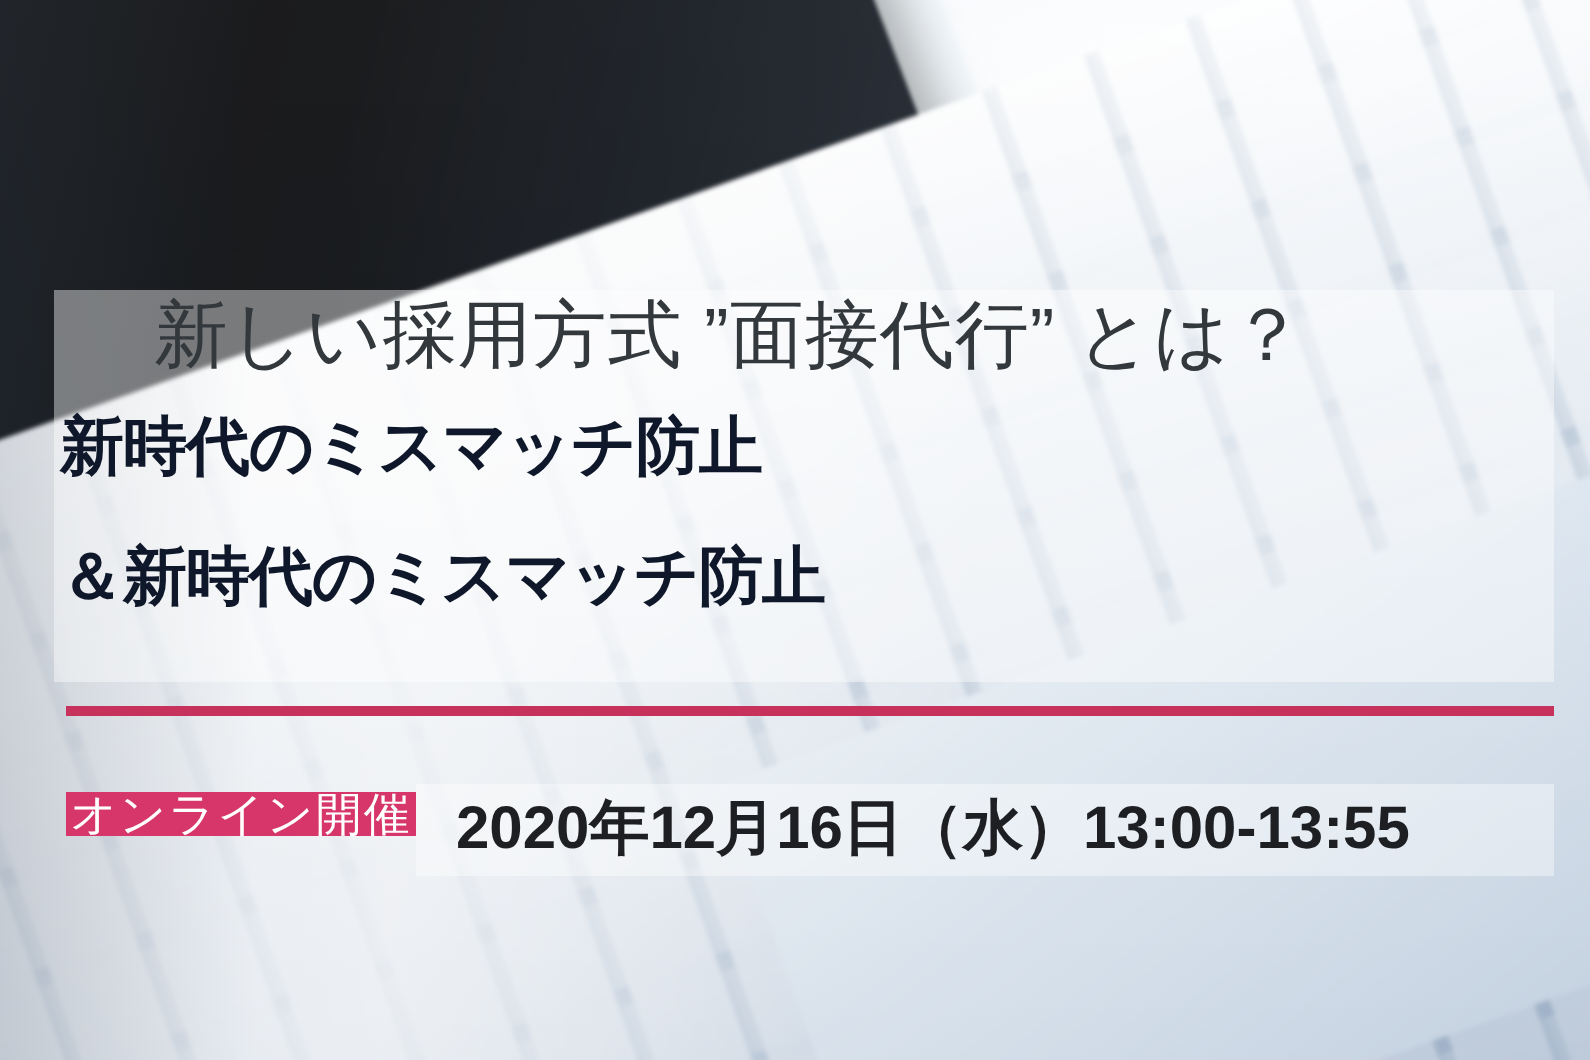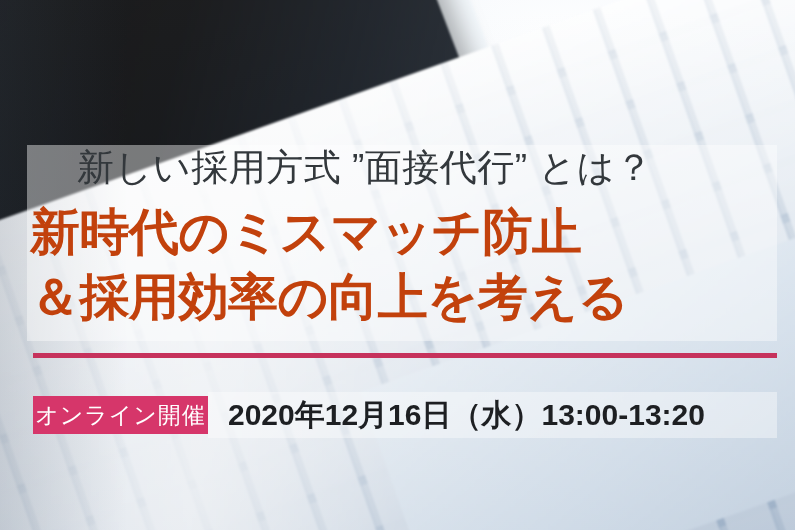--- a/index.html
+++ b/index.html
@@ -174,45 +174,45 @@
     line-height: 1;
     font-weight: 400;
     color: #33383c;
     letter-spacing: .5px;
     white-space: nowrap;
     margin-left: 43px;
   }
   .headline {
     position: absolute;
     left: 30px;
-    font-size: 50px;
+    font-size: 32px;
     line-height: 1;
     font-weight: 700;
-    color: #c2410c;
+    color: #0f172a;
     letter-spacing: -.5px;
     white-space: nowrap;
   }
   .headline.l1 { top: 207px; }
   .headline.l2 { top: 272px; }
 
   .rule {
     position: absolute;
     left: 33px;
     top: 353px;
     width: 744px;
     height: 5px;
     background: #c6325c;
   }
 
   .badge {
     position: absolute;
     left: 33px;
     top: 396px;
     width: 175px;
-    height: 38px;
+    height: 22px;
     background: #d6366a;
     color: #ffffff;
     font-size: 23px;
     font-weight: 500;
     display: flex;
     align-items: center;
     justify-content: center;
     letter-spacing: 1px;
   }
 
@@ -258,23 +258,23 @@
     </div>
     <div class="vignette"></div>
   </div>
 
   <div class="title-panel"></div>
 
   <div class="subtitle">新しい採用方式 ”面接代行” とは？</div>
 
   <div class="headline l1">新時代のミスマッチ防止</div>
 
-  <div class="headline l2">＆採用効率の向上を考える</div>
+  <div class="headline l2">＆新時代のミスマッチ防止</div>
 
   <div class="rule"></div>
 
   <div class="date-band"></div>
 
   <div class="badge">オンライン開催</div>
 
-  <div class="date-text">2020年12月16日（水）13:00-13:20</div>
+  <div class="date-text">2020年12月16日（水）13:00-13:55</div>
 
 </div>
 
 </body></html>

